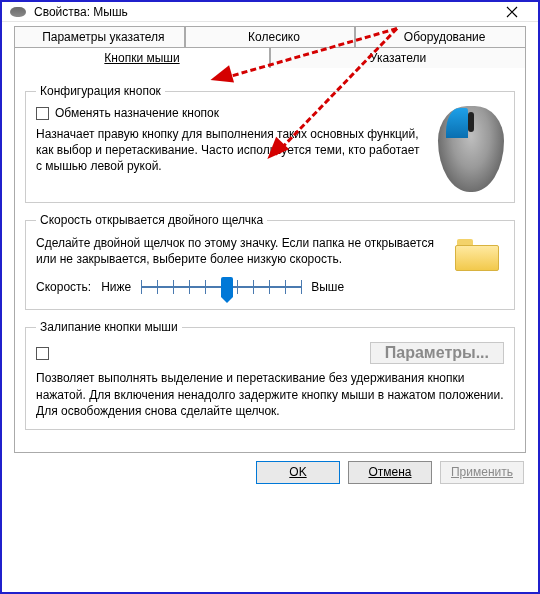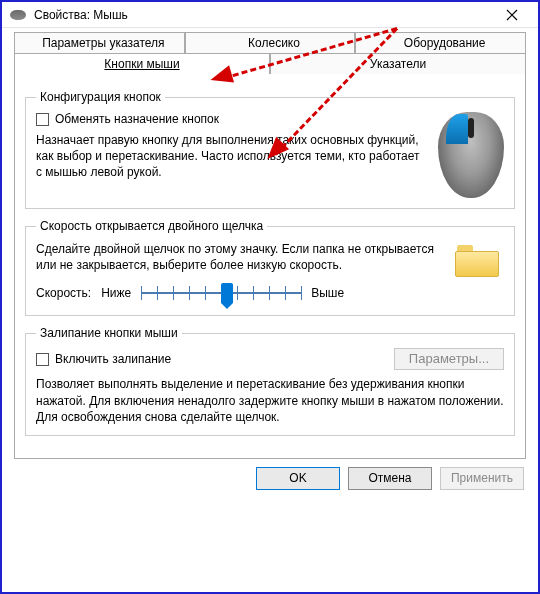--- a/index.html
+++ b/index.html
@@ -10,21 +10,21 @@
     font-size: 12px;
     background: #fff;
     width: 540px;
     height: 594px;
     position: relative;
     border: 2px solid #2020cc;
   }
   .titlebar {
     display: flex;
     align-items: center;
-    height: 26px;
+    height: 20px;
     padding: 0 6px 0 8px;
     background: #fff;
     border-bottom: 1px solid #e5e5e5;
   }
   .titlebar .mouse-glyph {
     width: 16px; height: 10px;
     background: linear-gradient(#6a6a6a,#8a8a8a);
     border-radius: 50%/60%;
     margin-right: 8px;
   }
@@ -129,26 +129,27 @@
   
   .btnbar {
     display:flex; justify-content:flex-end; gap:8px;
     padding: 8px 14px 10px 14px;
   }
   .btn {
     min-width:84px; height:23px;
     border:1px solid #8a8a8a; background:#e9e9e9;
     font-size:12px; text-align:center; line-height:21px;
     padding:0 10px;
+    text-decoration:underline;
   }
   .btn.default { border:1px solid #0078d7; }
   .btn.disabled { color:#8a8a8a; border-color:#c8c8c8; background:#f2f2f2; }
   .small-btn {
     height:22px; border:1px solid #c8c8c8; background:#f2f2f2;
-    color:#8a8a8a; font-size:13px; padding:0 14px; line-height:20px;
+    color:#8a8a8a; font-size:16px; padding:0 14px; line-height:20px;font-weight:bold;
   }
   
   .annot { position:absolute; pointer-events:none; z-index:50; }
   .arrow-line {
     position:absolute; height:0; border-top:3px dashed #d40000;
     transform-origin: left center;
   }
   .arrow-head {
     position:absolute; width:0; height:0;
     border-top:9px solid transparent;
@@ -230,21 +231,20 @@
           <div class="folder"></div>
         </div>
       </div>
     </fieldset>
 
     <fieldset class="group">
       <legend>Залипание кнопки мыши</legend>
       <div class="row" style="align-items:center; margin-bottom:6px;">
         <div class="checkbox-line" style="flex:1; margin-bottom:0">
           <div class="checkbox"></div>
-          <span>Включить залипание</span>
         </div>
         <div class="small-btn">Параметры...</div>
       </div>
       <div class="desc">Позволяет выполнять выделение и перетаскивание без удерживания кнопки нажатой. Для включения ненадолго задержите кнопку мыши в нажатом положении. Для освобождения снова сделайте щелчок.</div>
     </fieldset>
 
   </div>
 </div>
 
 <div class="btnbar">

